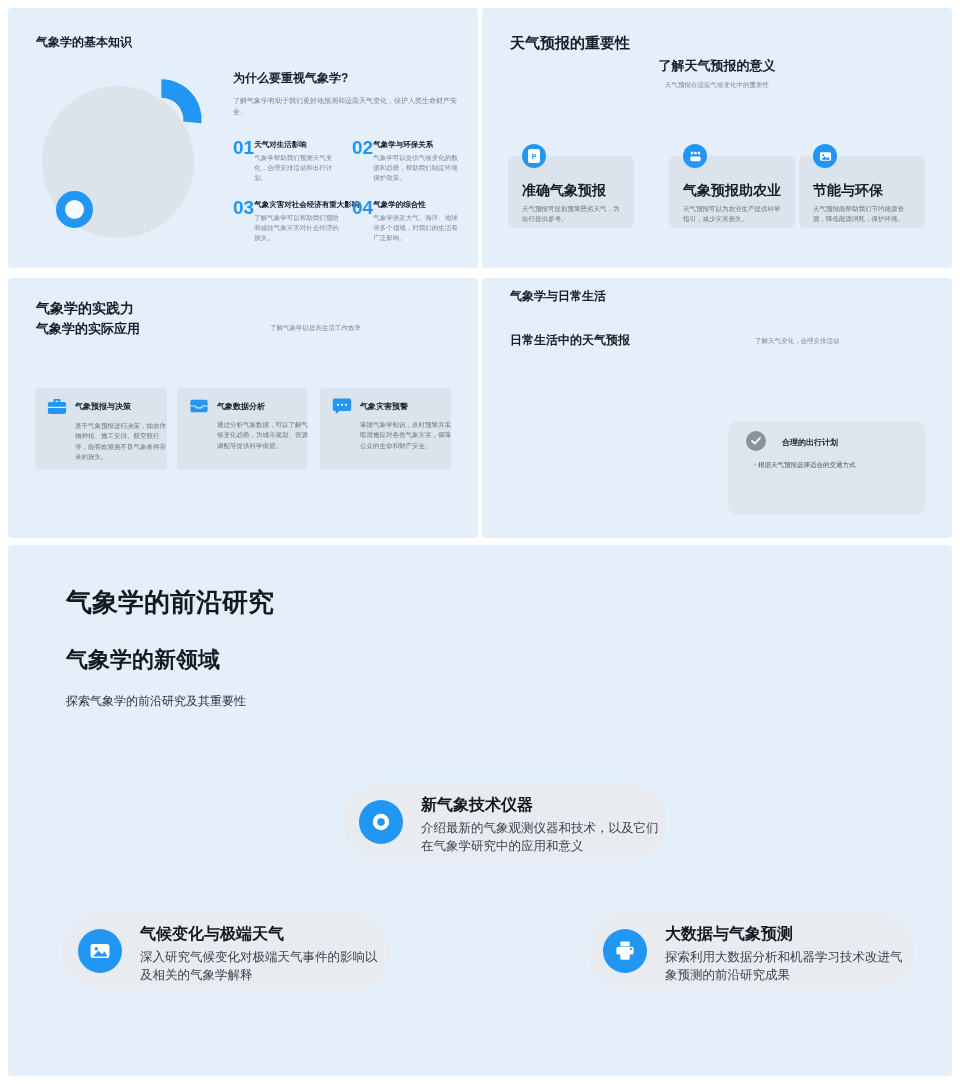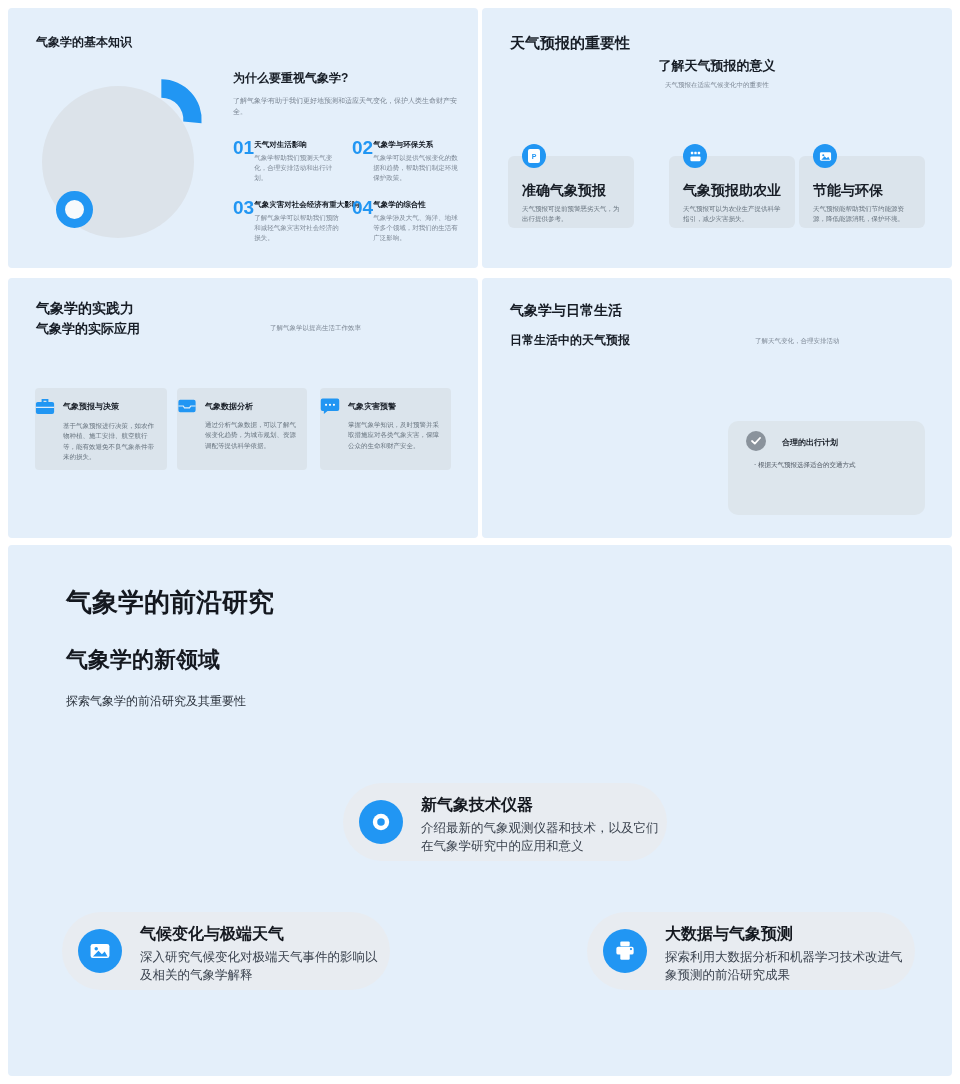--- a/index.html
+++ b/index.html
@@ -25,21 +25,21 @@
 
   
   .s2-center-head { position:absolute; left:0; top:49px; width:100%; text-align:center; font-size:13px; font-weight:bold; color:#171d26; }
   .s2-center-sub { position:absolute; left:0; top:73px; width:100%; text-align:center; font-size:6.5px; color:#7c8794; }
   .mini-card { position:absolute; top:148px; width:126px; height:72px; background:#dbe4ec; border-radius:6px; padding:26px 10px 0 14px; }
   .mini-card .icirc { position:absolute; top:-12px; left:14px; width:24px; height:24px; border-radius:50%; background:#2196f3; display:flex; align-items:center; justify-content:center; }
   .mini-title { font-size:14px; font-weight:bold; color:#171d26; }
   .mini-text { font-size:6.5px; line-height:1.55; color:#68747f; margin-top:4px; }
 
   
-  .app-card { position:absolute; top:110px; height:82px; background:#dbe4ec; border-radius:4px; padding:10px 0; }
+  .app-card { position:absolute; top:110px; height:82px; background:#dbe4ec; border-radius:4px; padding:10px 12px; }
   .app-head { display:flex; align-items:center; gap:8px; }
   .app-title { font-size:8px; font-weight:bold; color:#171d26; }
   .app-text { font-size:6.5px; line-height:1.6; color:#68747f; margin:6px 0 0 28px; width:92px; }
 
   
   .life-card { position:absolute; background:#dde6ed; border-radius:10px; }
   .check-circle { position:absolute; width:20px; height:20px; border-radius:50%; display:flex; align-items:center; justify-content:center; color:#fff; }
   .life-title { position:absolute; font-size:8px; font-weight:bold; color:#171d26; }
   .life-bullet { position:absolute; font-size:6.5px; color:#4c5560; }
 
@@ -187,21 +187,21 @@
               </g>
             </svg>
         </span>
         <span class="app-title">气象灾害预警</span>
       </div>
       <div class="app-text">掌握气象学知识，及时预警并采取措施应对各类气象灾害，保障公众的生命和财产安全。</div>
     </div>
   </div>
 
   <div class="slide" style="left:482px;top:278px;width:470px;height:260px;">
-    <div class="s-title" style="left:28px;top:24px;font-size:14px;">气象学与日常生活</div>
+    <div class="s-title" style="left:28px;top:10px;font-size:12px;">气象学与日常生活</div>
     <div class="s-title" style="left:28px;top:54px;font-size:12px;">日常生活中的天气预报</div>
     <div class="muted" style="position:absolute;left:273px;top:59px;font-size:6.5px;">了解天气变化，合理安排活动</div>
 
 
     <div class="life-card" style="left:246px;top:143px;width:197px;height:94px;">
       <div class="check-circle" style="left:18px;top:10px;background:#8a939c;">
         <svg width="10" height="8" viewBox="0 0 10 8">
             <path d="M1 4 L3.8 6.6 L9 1" stroke="#fff" stroke-width="1.8" fill="none" stroke-linecap="round" stroke-linejoin="round"></path>
           </svg>
       </div>

